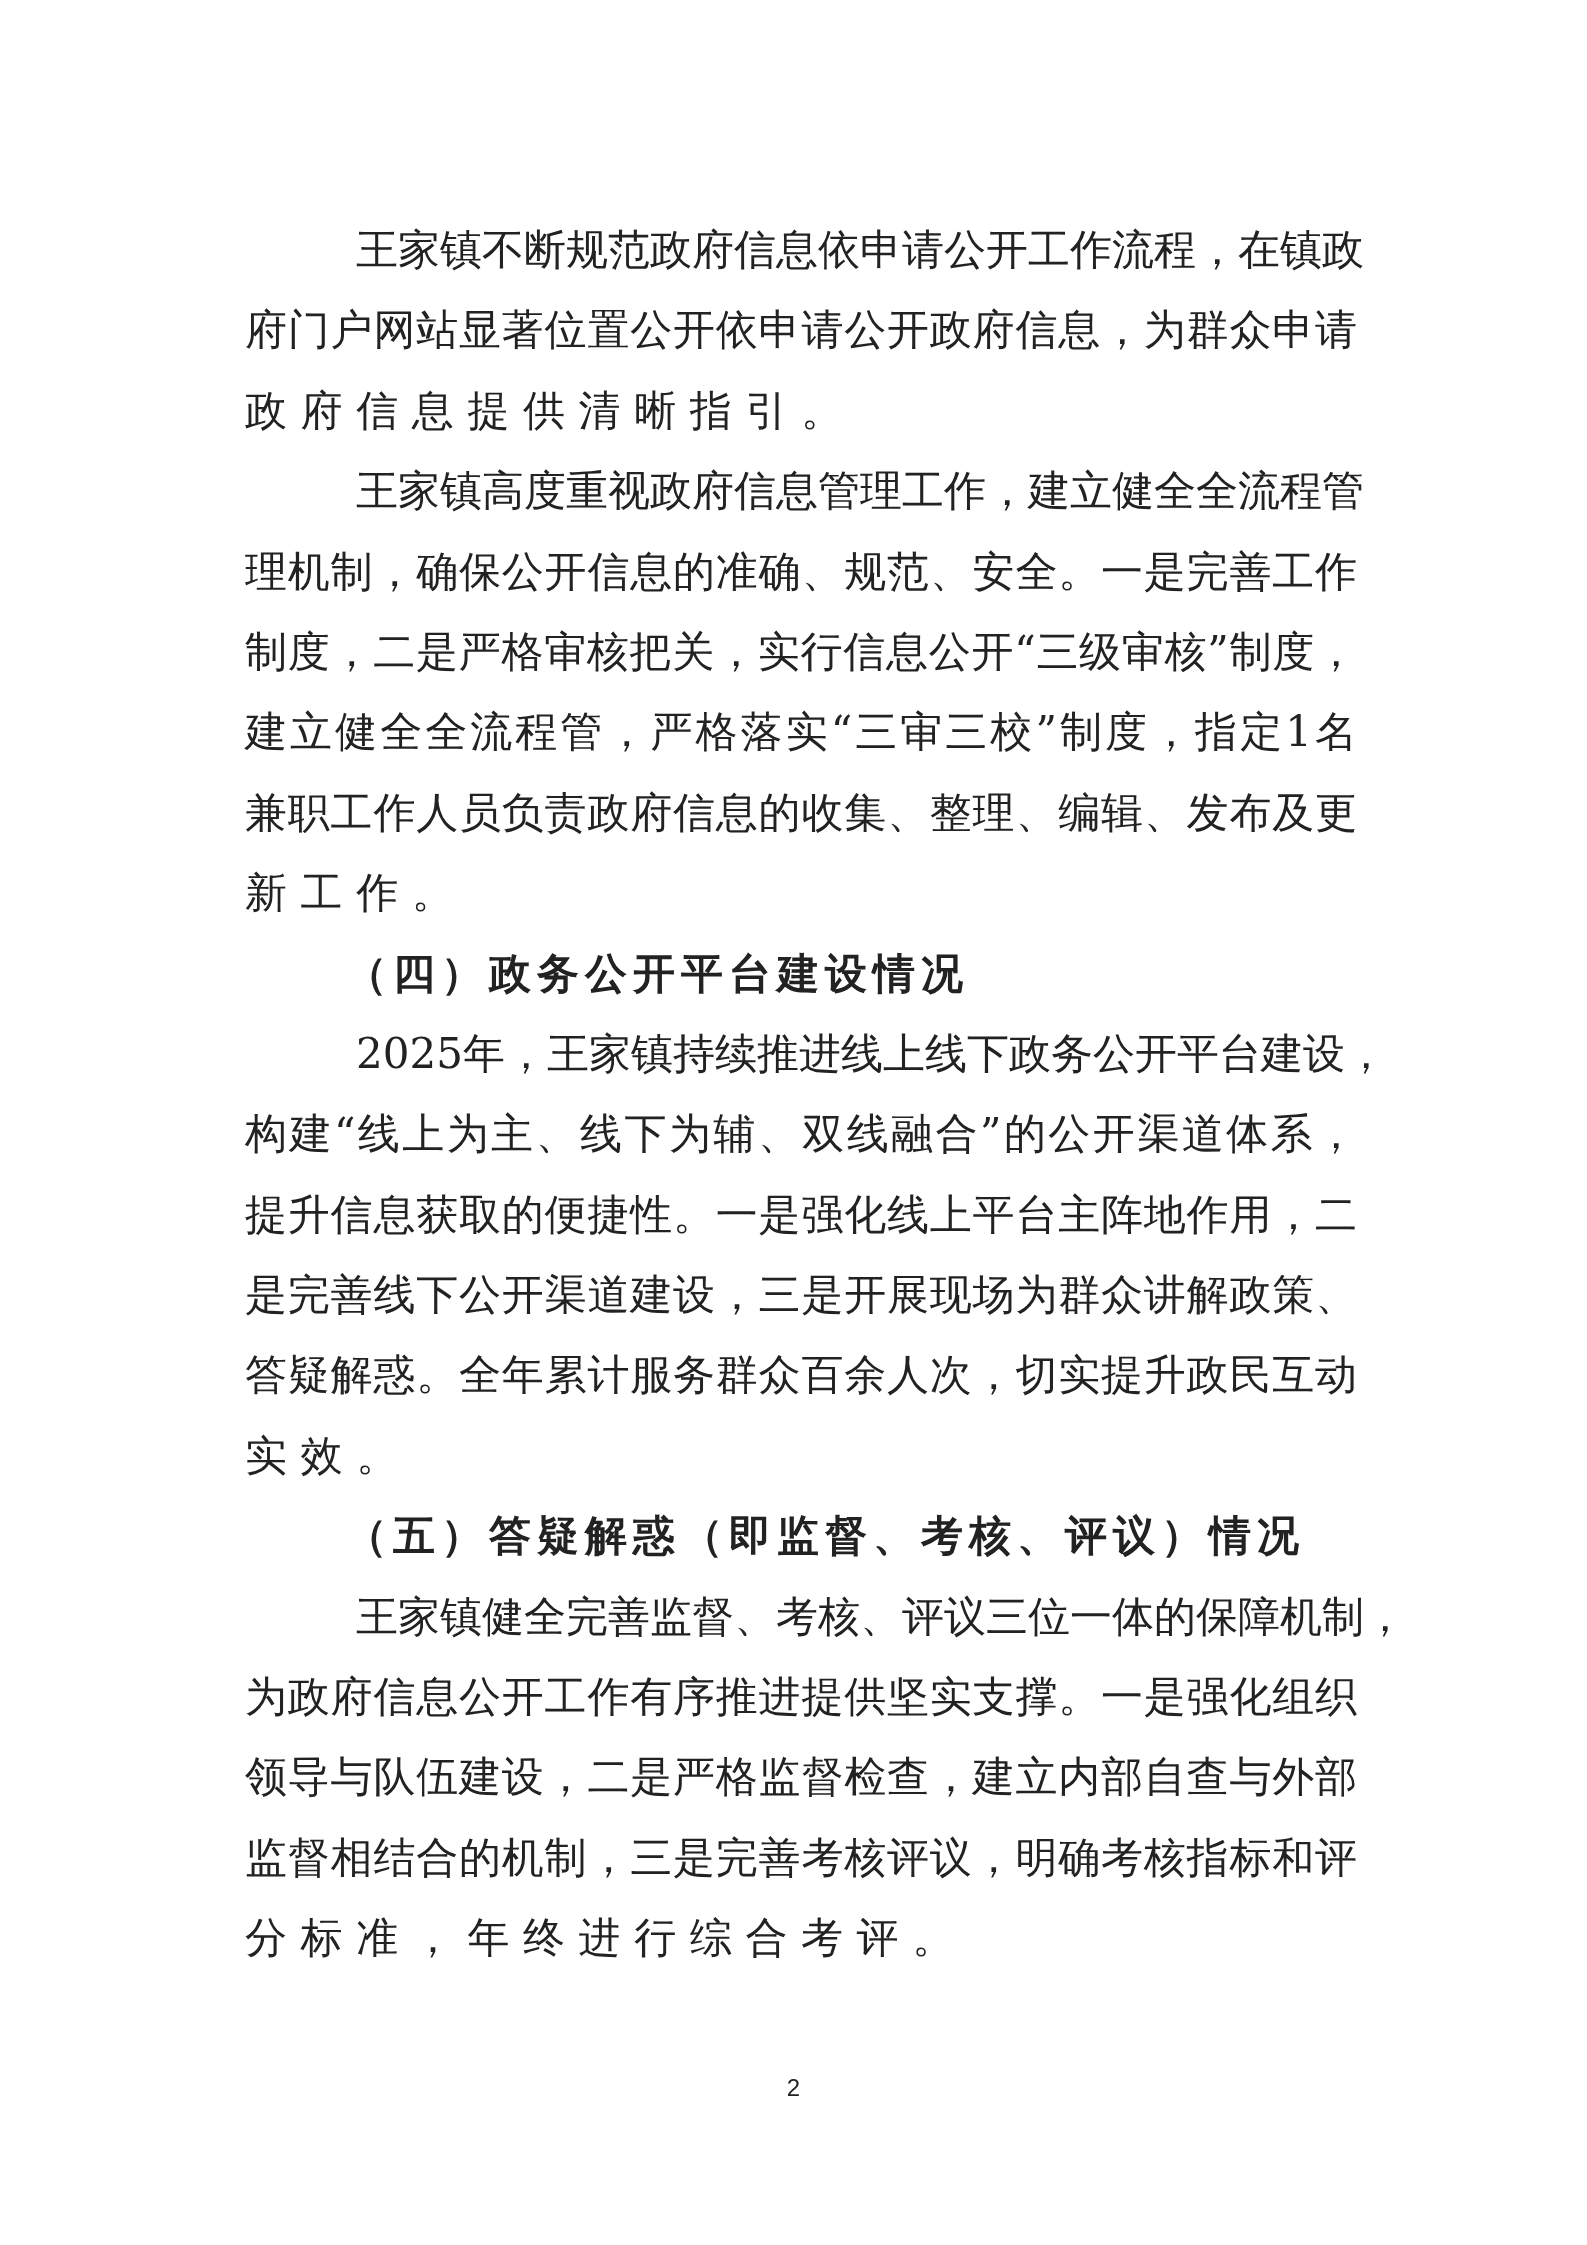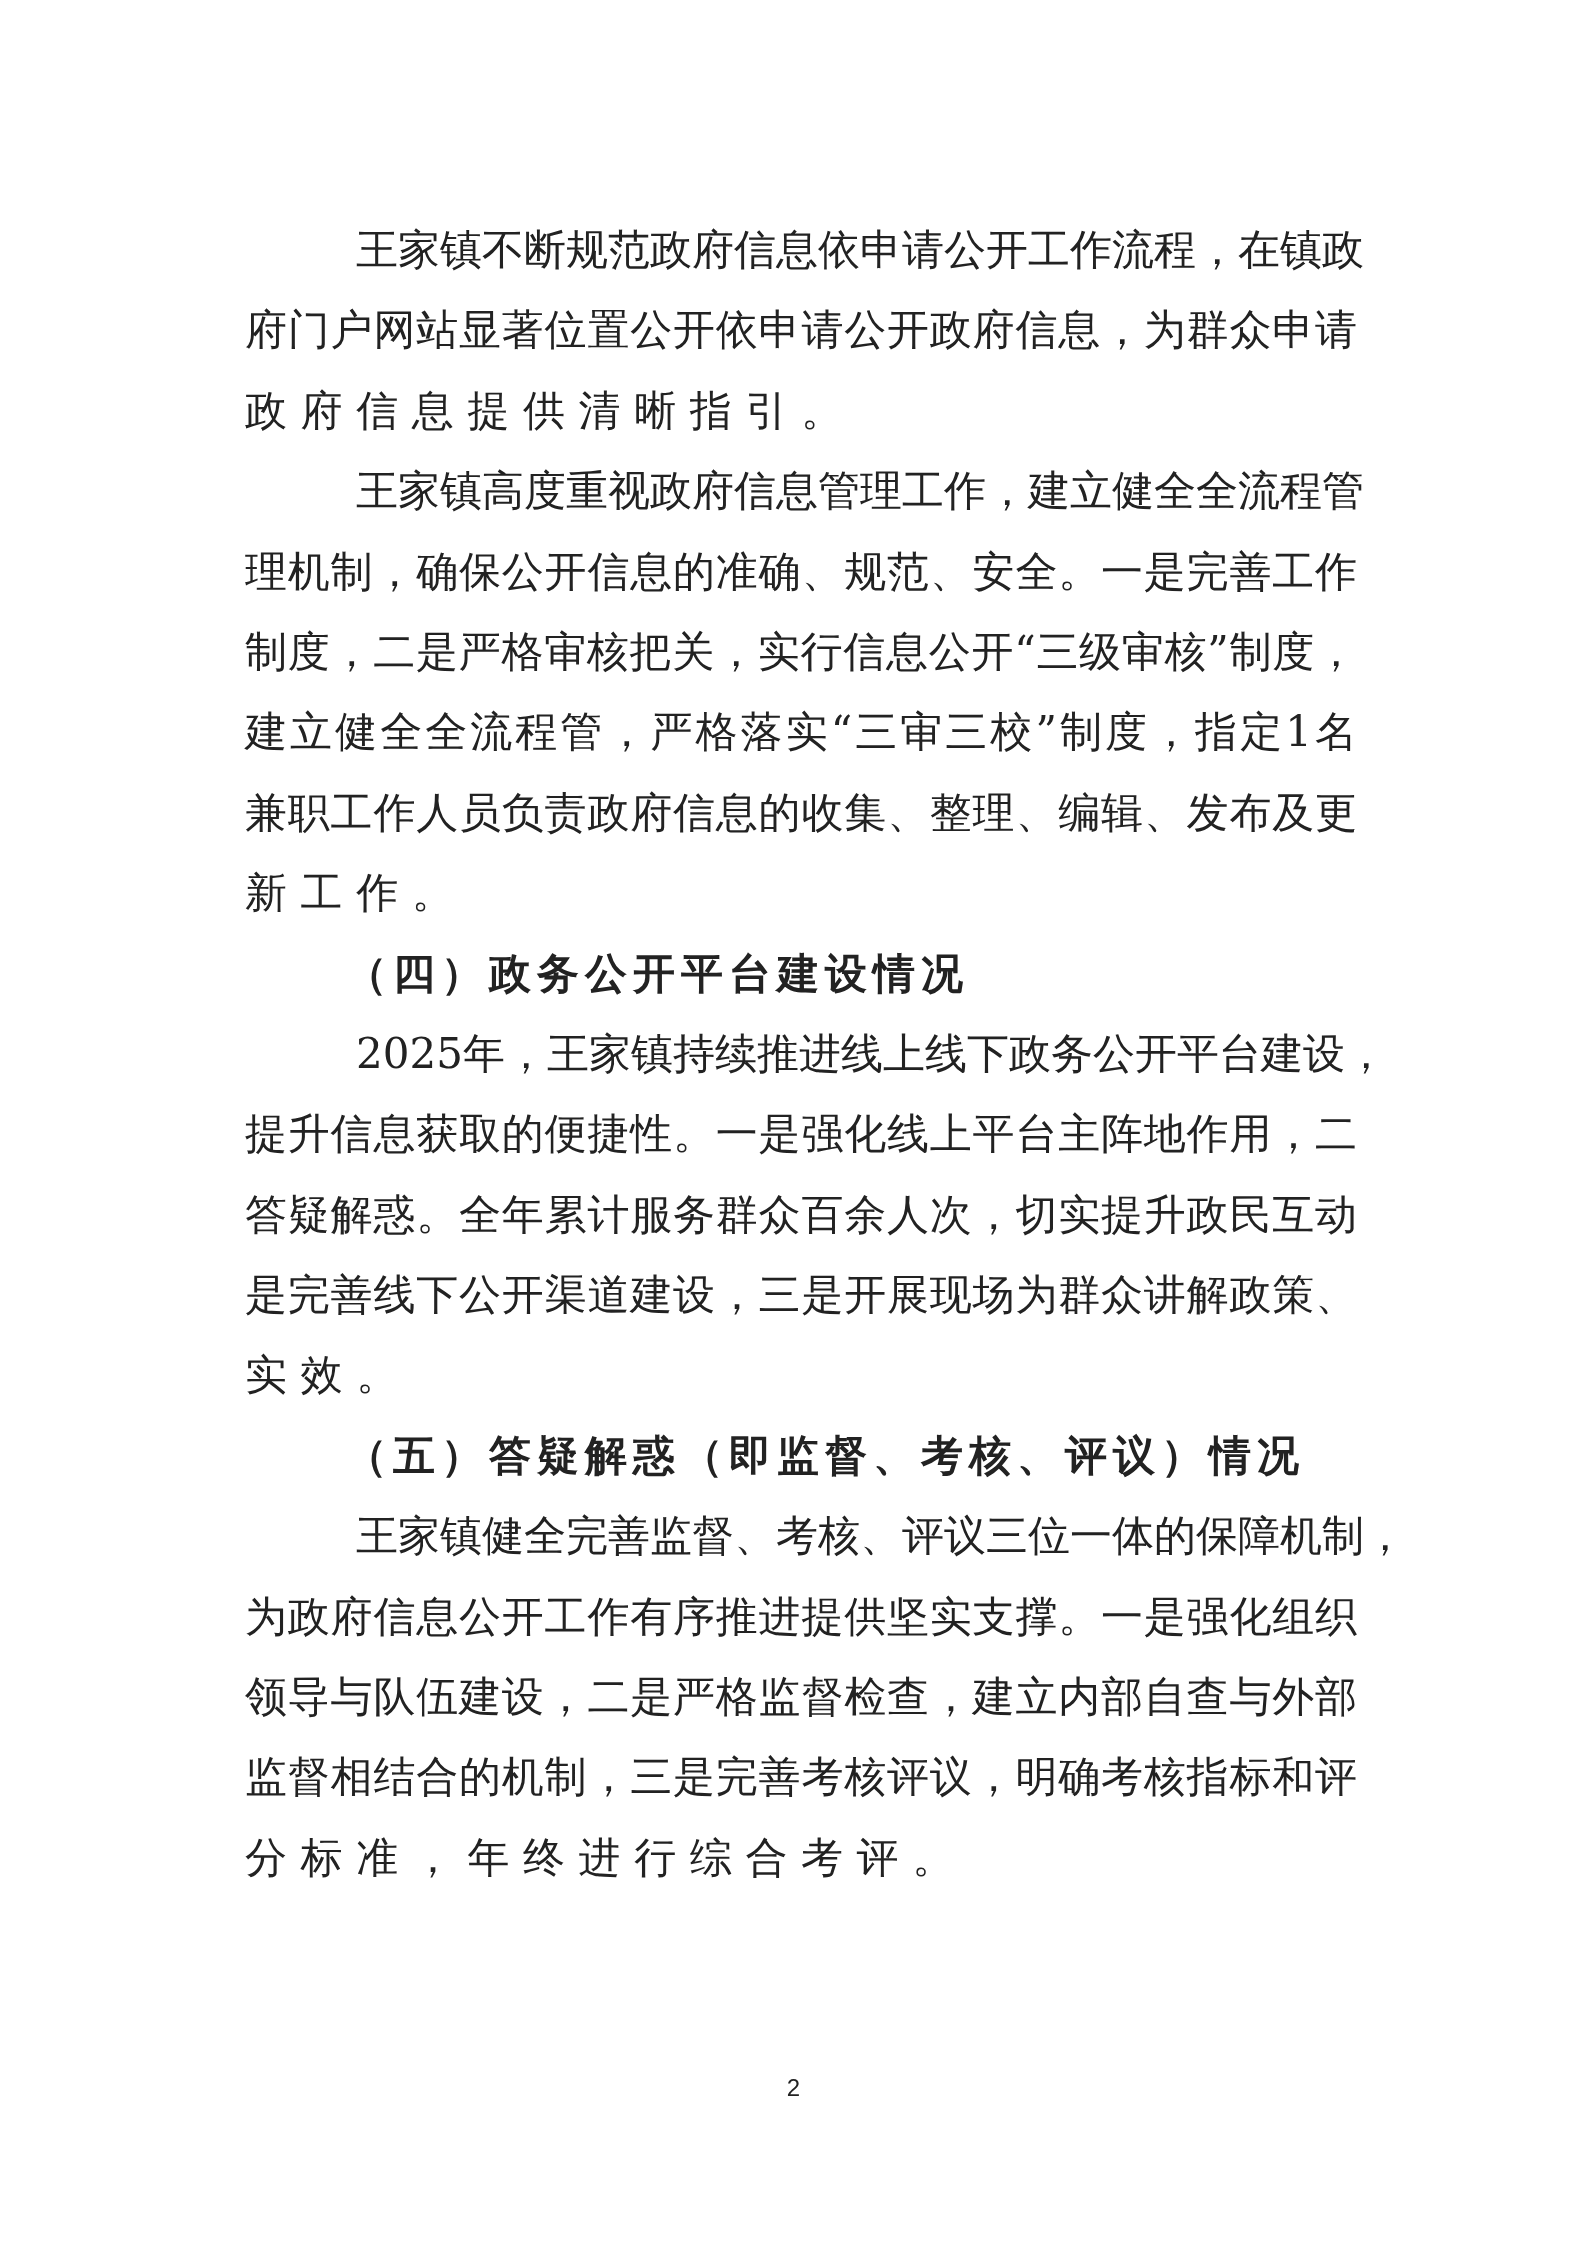--- a/index.html
+++ b/index.html
@@ -41,23 +41,24 @@
     <div class="line first justify">王家镇高度重视政府信息管理工作，建立健全全流程管</div>
     <div class="line justify">理机制，确保公开信息的准确、规范、安全。一是完善工作</div>
     <div class="line justify">制度，二是严格审核把关，实行信息公开“三级审核”制度，</div>
     <div class="line justify">建立健全全流程管，严格落实“三审三校”制度，指定1名</div>
     <div class="line justify">兼职工作人员负责政府信息的收集、整理、编辑、发布及更</div>
     <div class="line">新工作。</div>
 
     <div class="heading">（四）政务公开平台建设情况</div>
 
     <div class="line first justify">2025年，王家镇持续推进线上线下政务公开平台建设，</div>
+    <div class="line justify">构建“线上为主、线下为辅、双线融合”的公开渠道体系，</div>
     <div class="line justify">提升信息获取的便捷性。一是强化线上平台主阵地作用，二</div>
+    <div class="line justify">是完善线下公开渠道建设，三是开展现场为群众讲解政策、</div>
     <div class="line justify">答疑解惑。全年累计服务群众百余人次，切实提升政民互动</div>
-    <div class="line justify">是完善线下公开渠道建设，三是开展现场为群众讲解政策、</div>
     <div class="line">实效。</div>
 
     <div class="heading">（五）答疑解惑（即监督、考核、评议）情况</div>
 
     <div class="line first justify">王家镇健全完善监督、考核、评议三位一体的保障机制，</div>
     <div class="line justify">为政府信息公开工作有序推进提供坚实支撑。一是强化组织</div>
     <div class="line justify">领导与队伍建设，二是严格监督检查，建立内部自查与外部</div>
     <div class="line justify">监督相结合的机制，三是完善考核评议，明确考核指标和评</div>
     <div class="line">分标准，年终进行综合考评。</div>
 

